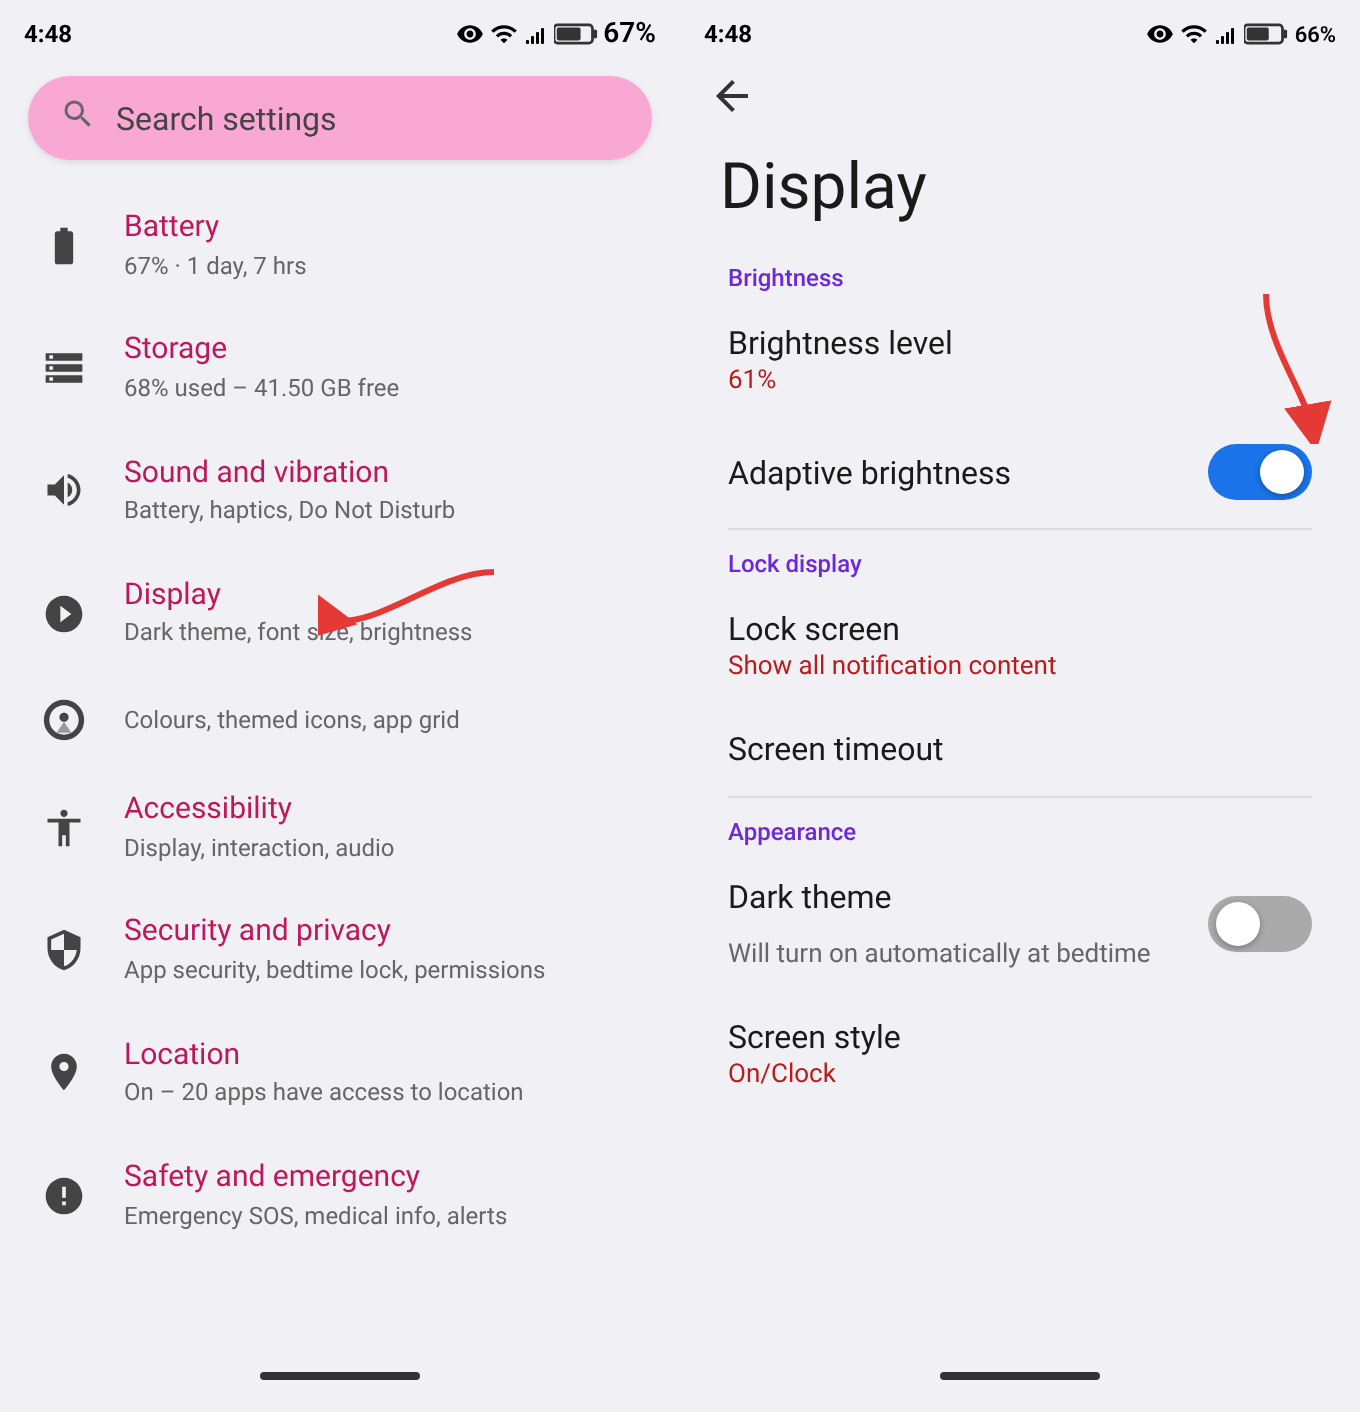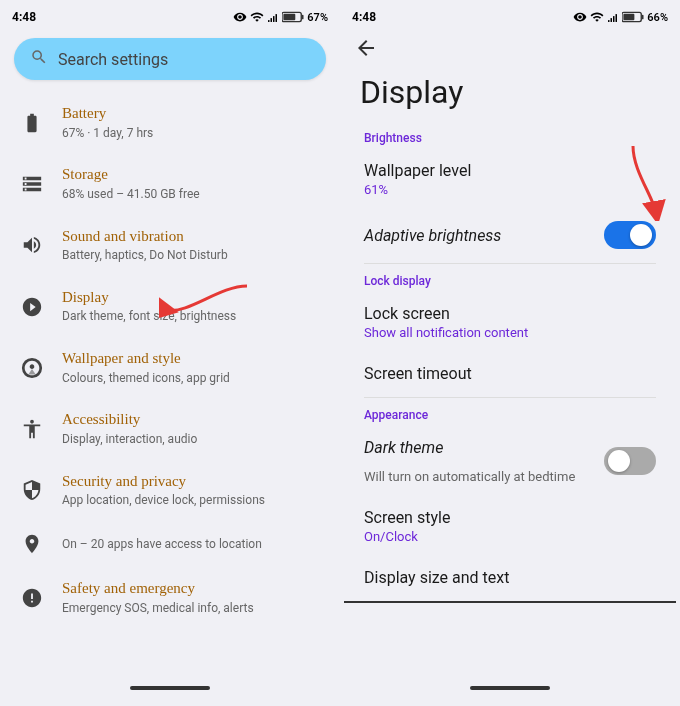--- a/index.html
+++ b/index.html
@@ -33,21 +33,21 @@
     }
 
     .status-left { font-size: 12px; font-weight: 700; }
     .status-right { display: flex; align-items: center; gap: 3px; font-size: 11px; }
 
     .search-bar-container {
       padding: 10px 14px 12px;
     }
 
     .search-bar {
-      background: #7dd3fc;
+      background: #f9a8d4;
       border-radius: 28px;
       display: flex;
       align-items: center;
       padding: 10px 16px;
       gap: 10px;
       box-shadow: 0 1px 3px rgba(0,0,0,0.1);
     }
 
     .search-icon-wrap { color: #666; font-size: 16px; }
 
@@ -77,21 +77,21 @@
       width: 28px;
       display: flex;
       align-items: center;
       justify-content: center;
       flex-shrink: 0;
       color: #444;
       font-size: 20px;
     }
 
     .item-text { flex: 1; }
-    .item-title { font-size: 15px; color: #a16207; font-weight: 400; line-height: 1.3; font-family: Liberation Serif, serif; }
+    .item-title { font-size: 15px; color: #be185d; font-weight: 400; line-height: 1.3; }
     .item-subtitle { font-size: 12px; color: #666; line-height: 1.4; margin-top: 1px; }
 
     
     .right-panel {
       width: 340px;
       height: 706px;
       background: #f0f0f5;
       display: flex;
       flex-direction: column;
       overflow: hidden;
@@ -134,31 +134,31 @@
       font-weight: 500;
     }
 
     .display-item {
       padding: 12px 20px;
       position: relative;
       cursor: pointer;
     }
 
     .display-item-title { font-size: 16px; color: #1a1a1a; font-weight: 400; }
-    .display-item-sub { font-size: 13px; color: #6d28d9; margin-top: 2px; }
+    .display-item-sub { font-size: 13px; color: #b91c1c; margin-top: 2px; }
 
     .display-item-row {
       display: flex;
       align-items: center;
       justify-content: space-between;
       padding: 12px 20px;
       cursor: pointer;
     }
 
-    .display-item-row .text-col .display-item-title { font-size: 16px; font-style: italic; }
+    .display-item-row .text-col .display-item-title { font-size: 16px; }
     .display-item-row .text-col .display-item-sub { font-size: 13px; color: #666; margin-top: 12px; }
 
     
     .toggle {
       width: 52px;
       height: 28px;
       border-radius: 14px;
       position: relative;
       flex-shrink: 0;
     }
@@ -229,21 +229,21 @@
           <rect x="7" y="14" width="3" height="8" rx="1"></rect>
           <rect x="12" y="10" width="3" height="12" rx="1"></rect>
           <rect x="17" y="6" width="3" height="16" rx="1"></rect>
         </svg>
 
       <svg width="22" height="12" viewBox="0 0 24 12">
         <rect x="0" y="1" width="21" height="10" rx="2" ry="2" fill="none" stroke="#333" stroke-width="1.5"></rect>
         <rect x="21.5" y="3.5" width="2" height="5" rx="1" fill="#333"></rect>
         <rect x="1.5" y="2.5" width="13" height="7" rx="1" fill="#333"></rect>
       </svg>
-      <span style="font-size:11px;font-weight:600;">67%</span>
+      <span style="font-size:14px;font-weight:600;">67%</span>
     </div>
   </div>
 
   <div class="search-bar-container">
     <div class="search-bar">
       <div class="search-icon-wrap">
         <svg width="18" height="18" viewBox="0 0 24 24" fill="#666">
             <path d="M15.5 14h-.79l-.28-.27A6.471 6.471 0 0 0 16 9.5 6.5 6.5 0 1 0 9.5 16c1.61 0 3.09-.59 4.23-1.57l.27.28v.79l5 4.99L20.49 19l-4.99-5zm-6 0C7.01 14 5 11.99 5 9.5S7.01 5 9.5 5 14 7.01 14 9.5 11.99 14 9.5 14z"></path>
           </svg>
       </div>
@@ -314,21 +314,20 @@
       <div class="item-icon">
         <svg width="22" height="22" viewBox="0 0 24 24" fill="#444">
             <circle cx="12" cy="12" r="10" fill="none" stroke="#444" stroke-width="2"></circle>
             <path d="M12 2C6.48 2 2 6.48 2 12s4.48 10 10 10S22 17.52 22 12 17.52 2 12 2zm0 18c-4.41 0-8-3.59-8-8s3.59-8 8-8 8 3.59 8 8-3.59 8-8 8zm-1-13h2v6h-2zm0 8h2v2h-2z" opacity="0"></path>
             <path d="M12 2C6.48 2 2 6.48 2 12s4.48 10 10 10 10-4.48 10-10S17.52 2 12 2zm0 18c-4.42 0-8-3.58-8-8s3.58-8 8-8 8 3.58 8 8-3.58 8-8 8z"></path>
             <path d="M14.5 10.5c0 1.38-1.12 2.5-2.5 2.5s-2.5-1.12-2.5-2.5S10.62 8 12 8s2.5 1.12 2.5 2.5z"></path>
             <path d="M12 13l-4 6h8z" opacity="0.5"></path>
           </svg>
       </div>
       <div class="item-text">
-        <div class="item-title">Wallpaper and style</div>
         <div class="item-subtitle">Colours, themed icons, app grid</div>
       </div>
     </div>
 
     <div class="settings-item">
       <div class="item-icon">
         <svg width="22" height="22" viewBox="0 0 24 24" fill="#444">
             <path d="M12 2c1.1 0 2 .9 2 2s-.9 2-2 2-2-.9-2-2 .9-2 2-2zm9 7h-6v13h-2v-6h-2v6H9V9H3V7h18v2z"></path>
           </svg>
       </div>
@@ -339,31 +338,32 @@
     </div>
 
     <div class="settings-item">
       <div class="item-icon">
         <svg width="22" height="22" viewBox="0 0 24 24" fill="#444">
             <path d="M12 1L3 5v6c0 5.55 3.84 10.74 9 12 5.16-1.26 9-6.45 9-12V5l-9-4zm0 10.99h7c-.53 4.12-3.28 7.79-7 8.94V12H5V6.3l7-3.11v8.8z"></path>
           </svg>
       </div>
       <div class="item-text">
         <div class="item-title">Security and privacy</div>
-        <div class="item-subtitle">App location, device lock, permissions</div>
+        <div class="item-subtitle">App security, bedtime lock, permissions</div>
       </div>
     </div>
 
     <div class="settings-item">
       <div class="item-icon">
         <svg width="22" height="22" viewBox="0 0 24 24" fill="#444">
             <path d="M12 2C8.13 2 5 5.13 5 9c0 5.25 7 13 7 13s7-7.75 7-13c0-3.87-3.13-7-7-7zm0 9.5c-1.38 0-2.5-1.12-2.5-2.5s1.12-2.5 2.5-2.5 2.5 1.12 2.5 2.5-1.12 2.5-2.5 2.5z"></path>
           </svg>
       </div>
       <div class="item-text">
+        <div class="item-title">Location</div>
         <div class="item-subtitle">On – 20 apps have access to location</div>
       </div>
     </div>
 
     <div class="settings-item">
       <div class="item-icon">
         <svg width="22" height="22" viewBox="0 0 24 24" fill="#444">
             <path d="M12 2C6.48 2 2 6.48 2 12s4.48 10 10 10 10-4.48 10-10S17.52 2 12 2zm1 15h-2v-2h2v2zm0-4h-2V7h2v6z"></path>
           </svg>
       </div>
@@ -412,21 +412,21 @@
       </svg>
   </div>
 
   <div class="page-title">Display</div>
 
   <div class="display-settings">
 
     <div class="section-label">Brightness</div>
 
     <div class="display-item">
-      <div class="display-item-title">Wallpaper level</div>
+      <div class="display-item-title">Brightness level</div>
       <div class="display-item-sub">61%</div>
     </div>
 
     <div class="display-item-row" style="position:relative;">
       <div class="text-col">
         <div class="display-item-title">Adaptive brightness</div>
       </div>
       <div class="toggle toggle-on">
         <div class="toggle-thumb"></div>
       </div>
@@ -466,22 +466,19 @@
       <div class="toggle toggle-off">
         <div class="toggle-thumb"></div>
       </div>
     </div>
 
     <div class="display-item">
       <div class="display-item-title">Screen style</div>
       <div class="display-item-sub">On/Clock</div>
     </div>
 
-    <div class="display-item" style="border-bottom: 2px solid #333; padding-bottom:14px; margin-bottom:8px;">
-      <div class="display-item-title">Display size and text</div>
-    </div>
 
   </div>
 
   <div class="bottom-indicators">
     <div class="bottom-bar"></div>
   </div>
 </div>
 
 </body></html>

